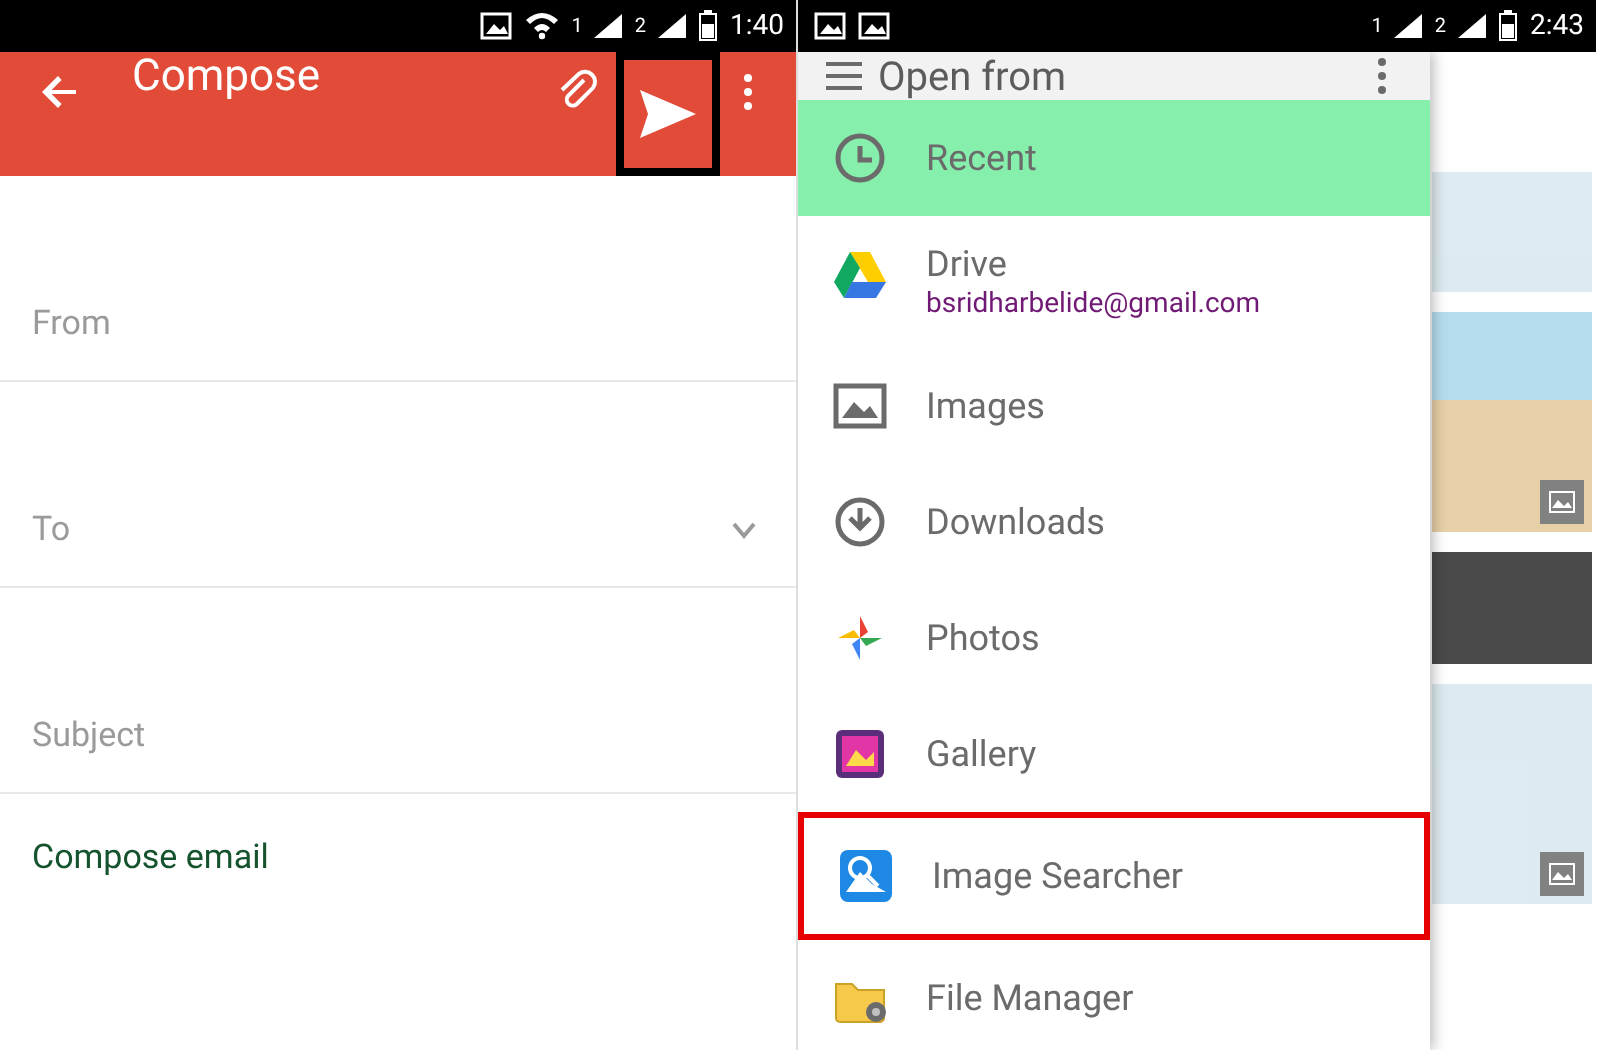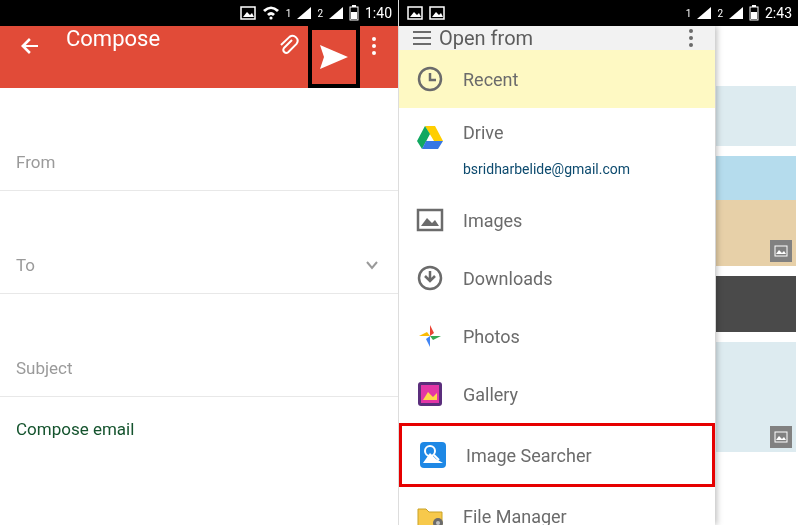--- a/index.html
+++ b/index.html
@@ -14,24 +14,24 @@
 .appbar .spacer { flex: 1; }
 .appbar .action { width: 40px; height: 40px; display: flex; align-items: center; justify-content: center; }
 .send-highlight { border: 4px solid #000; padding: 2px 4px; display: flex; align-items: center; justify-content: center; }
 .field { padding: 18px 16px; border-bottom: 1px solid #e8e8e8; color: #9a9a9a; font-size: 17px; display: flex; align-items: center; margin-top: 46px; }
 .field .label { flex: 1; }
 .compose-body { padding: 22px 16px; color: #14532d; font-size: 17px; }
 .drawer { width: 316px; background: #fff; position: absolute; left: 0; top: 26px; bottom: 0; box-shadow: 2px 0 6px rgba(0,0,0,0.25); display: flex; flex-direction: column; }
 .drawer-header { height: 60px; background: #f2f2f2; display: flex; align-items: center; padding: 0 14px; }
 .drawer-header .htitle { font-size: 20px; color: #5c5c5c; margin-left: 8px; flex: 1; }
 .ditem { display: flex; align-items: center; padding: 14px 16px; gap: 18px; color: #6b6b6b; font-size: 18px; }
-.ditem.selected { background: #fef9c3; }
+.ditem.selected { background: #86efac; }
 .ditem .icon { width: 30px; height: 30px; display: flex; align-items: center; justify-content: center; }
 .ditem .text { flex: 1; }
-.ditem .sub { font-size: 14px; color: #0c4a6e; margin-top: 18px; }
+.ditem .sub { font-size: 14px; color: #701a75; margin-top: 1px; }
 .ditem.twoLine { align-items: flex-start; }
 .divider { height: 1px; background: #ddd; margin: 0; }
 .red-box { border: 3px solid #e60000; }
 .overflow-dots { display: flex; flex-direction: column; gap: 3px; align-items: center; justify-content: center; }
 .overflow-dots span { width: 4px; height: 4px; background: currentColor; border-radius: 50%; display: block; }
 .bg-thumbs { position: absolute; right: 2px; top: 86px; bottom: 0; width: 80px; display: flex; flex-direction: column; gap: 10px; opacity: 0.85; }
 .thumb { background: #d8e8ee; flex: 0 0 auto; position: relative; }
 .thumb .pic-icon { position: absolute; right: 4px; bottom: 4px; width: 22px; height: 22px; background: #6c6c6c; display: flex; align-items: center; justify-content: center; }
 .taj { background: linear-gradient(#a9d7ea 40%, #e3c89a 40%); }
 .apps { background: #2b2b2b; }

